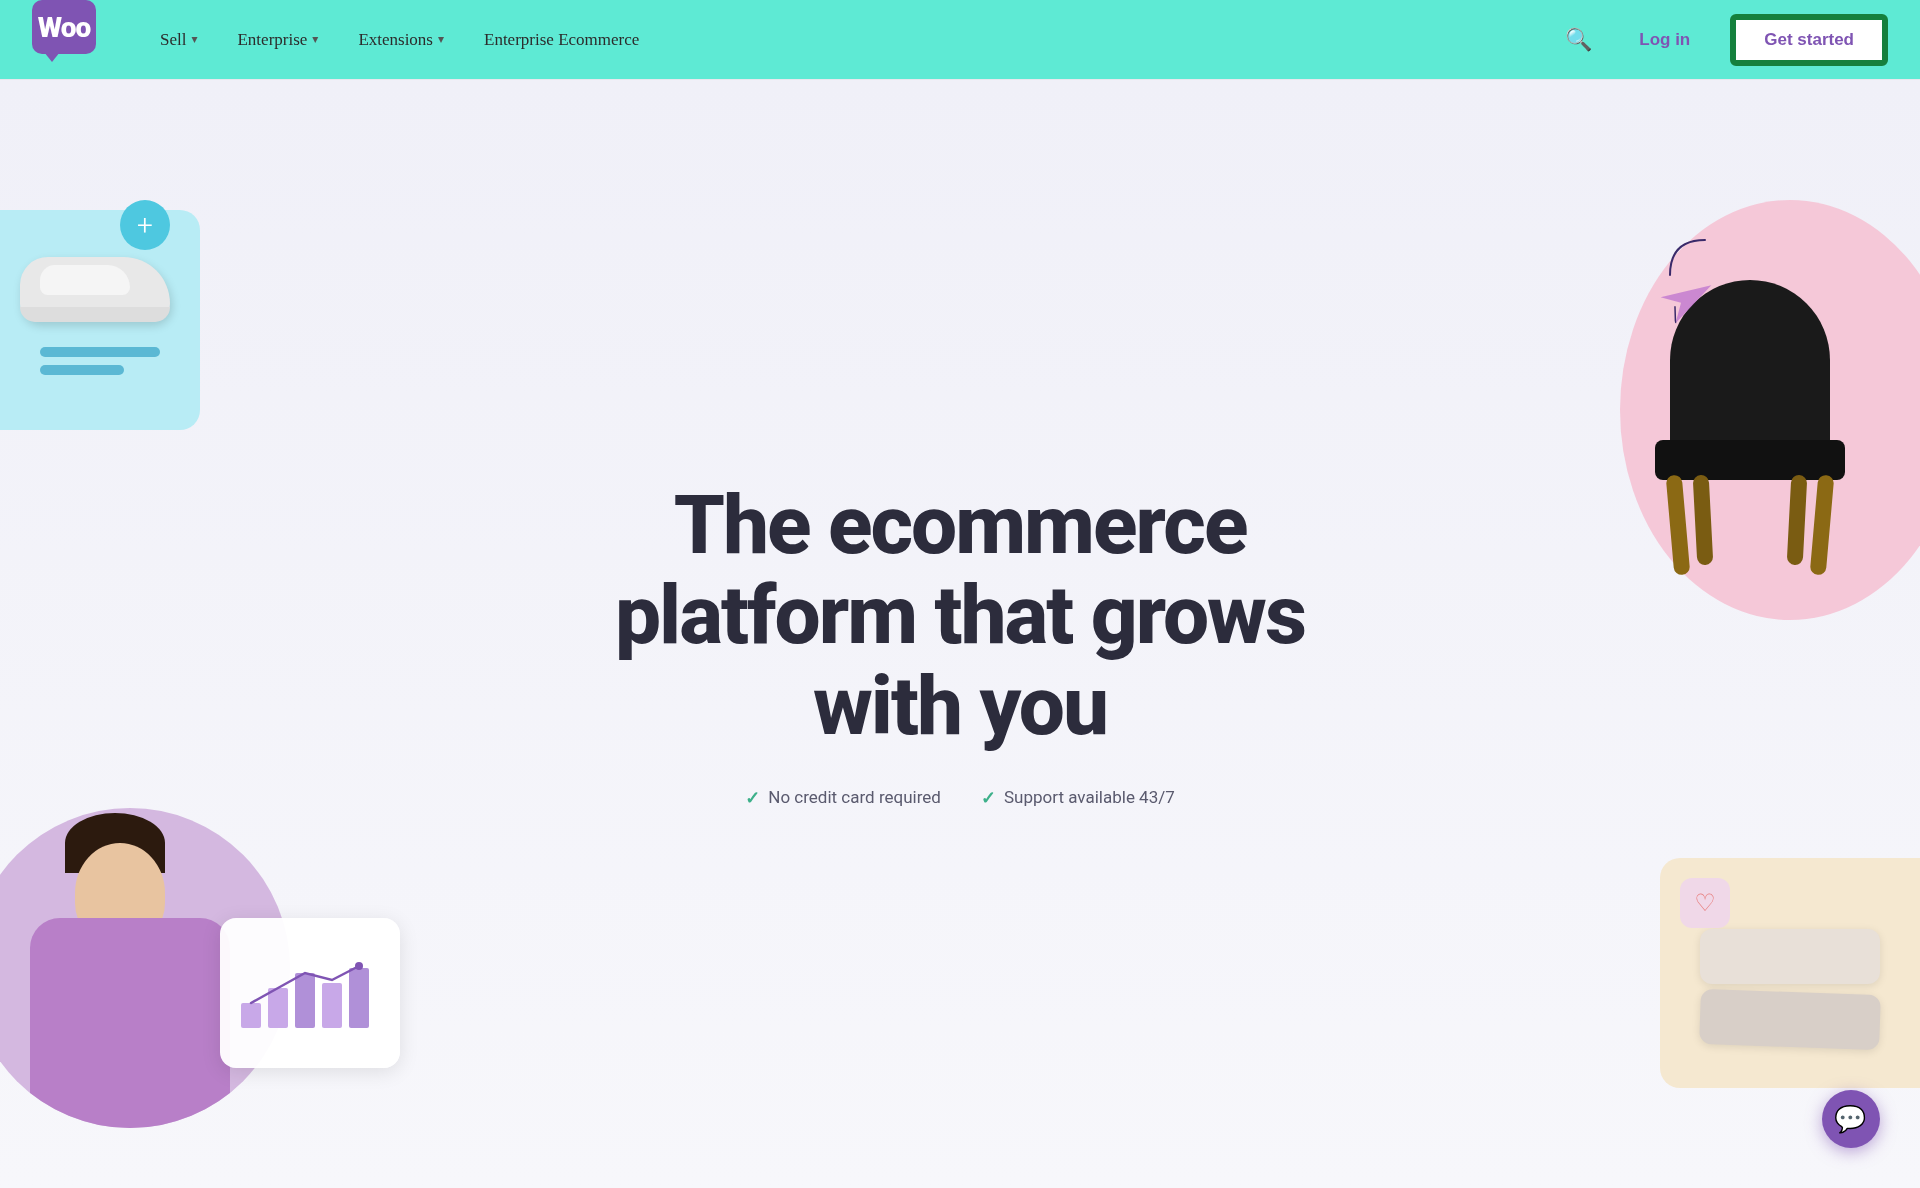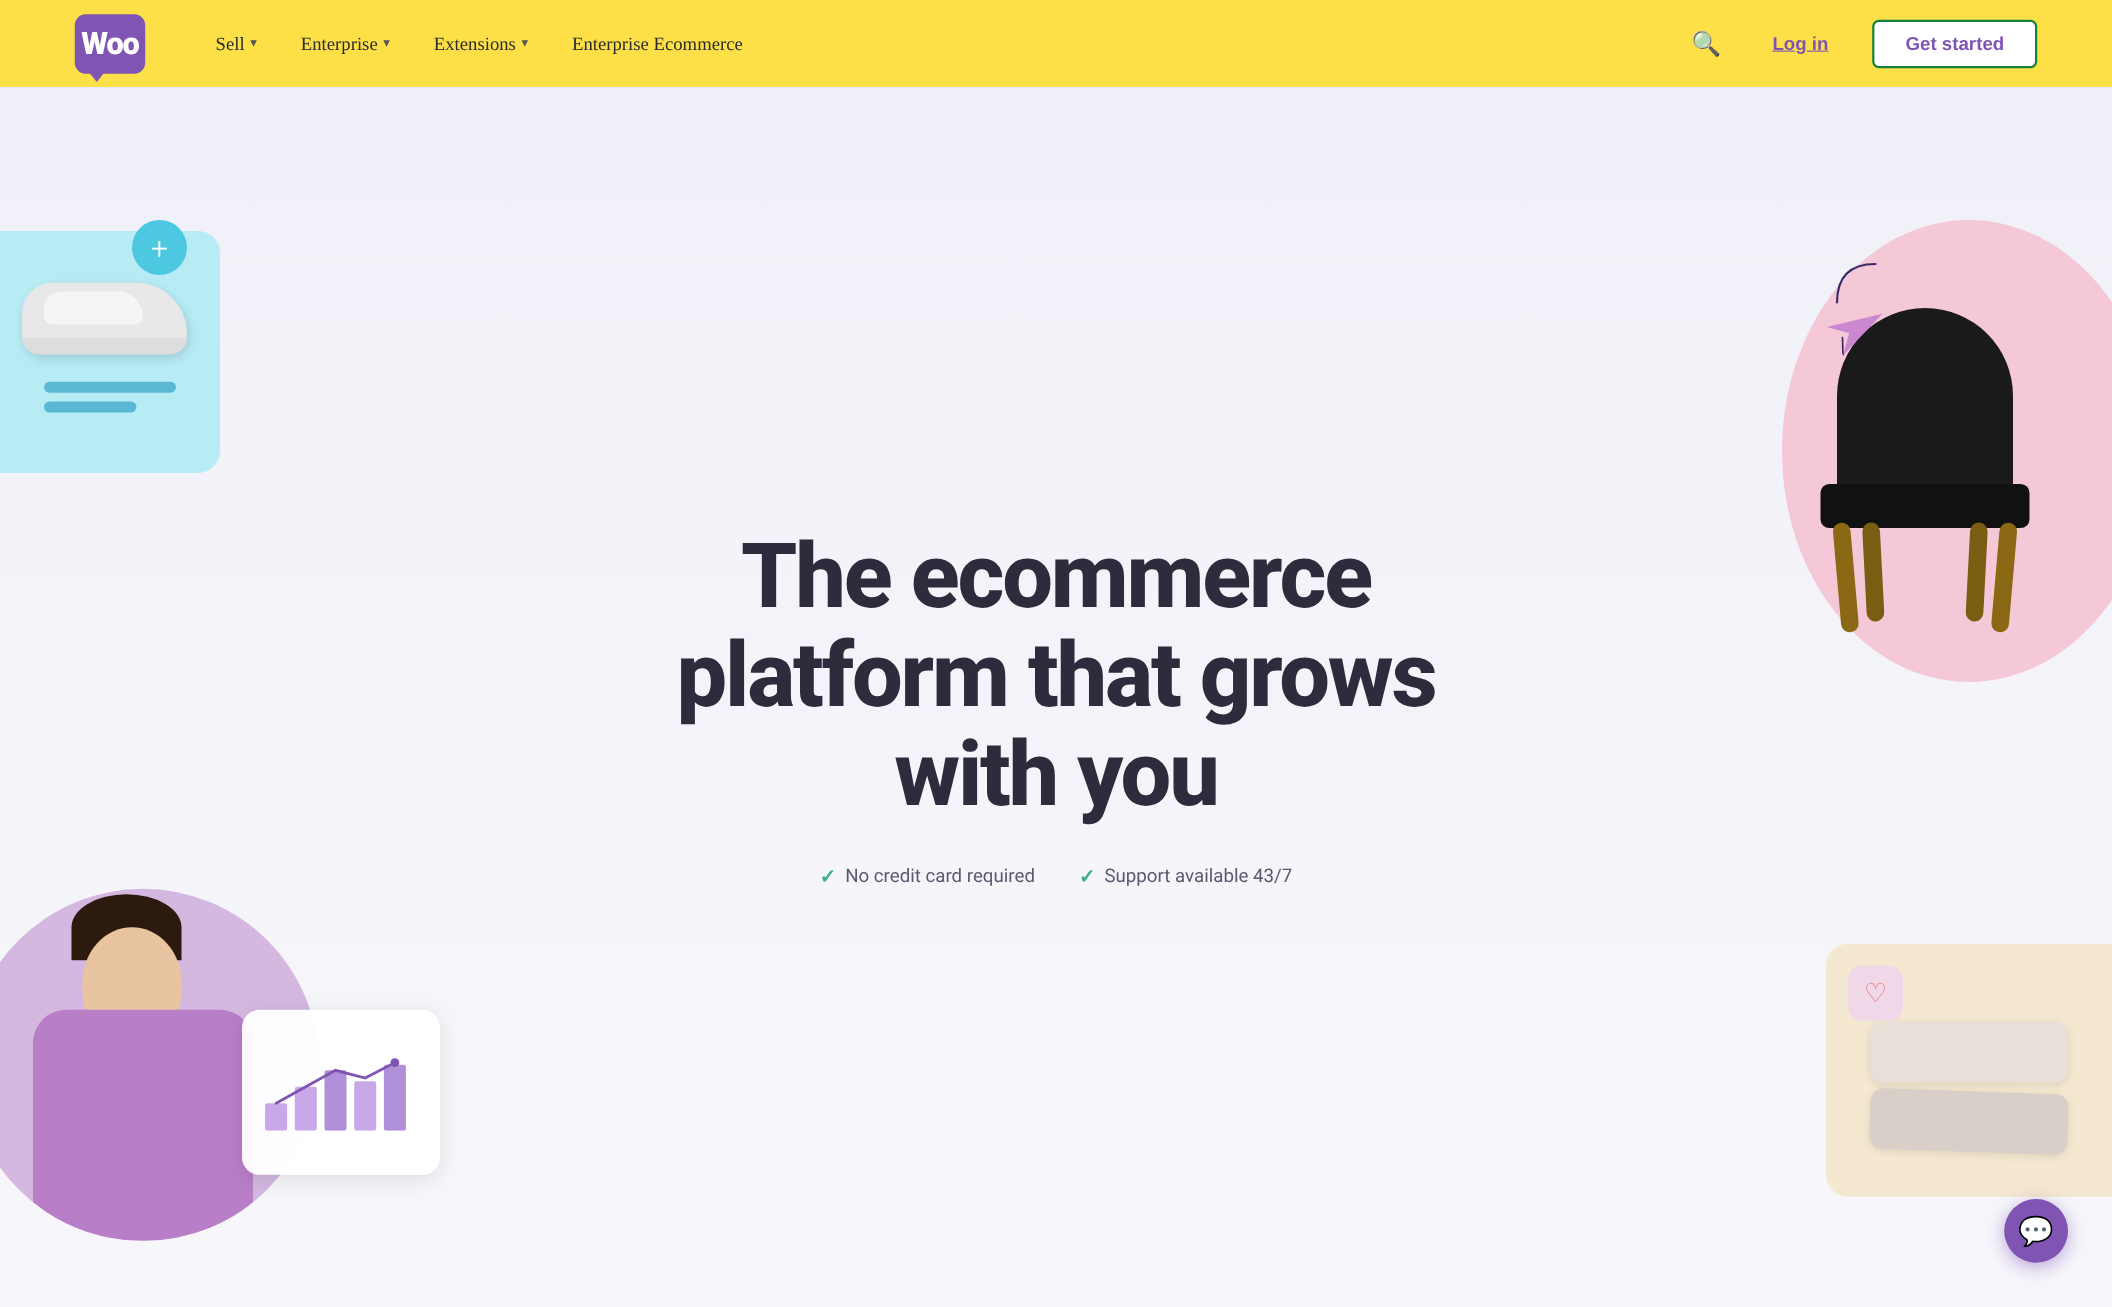--- a/index.html
+++ b/index.html
@@ -7,24 +7,23 @@
       font-family: -apple-system, BlinkMacSystemFont, 'Segoe UI', Roboto, sans-serif;
       background: #f7f7fb;
       overflow-x: hidden;
       width: 1920px;
       min-height: 1188px;
     }
 
     
     nav {
       display: flex;
-      align-items: center;
-      padding: 0 68px;
+      padding: 0 32px;
       height: 80px;
-      background: #fde047;
+      background: #5eead4;
       border-bottom: 1px solid #e8e8ee;
       position: relative;
       z-index: 10;
     }
     .nav-logo {
       margin-right: 48px;
     }
     .woo-logo {
       background: #7f54b3;
       border-radius: 10px;
@@ -88,25 +87,24 @@
       padding: 6px;
     }
     .login-btn {
       background: none;
       border: none;
       font-size: 17px;
       font-weight: 600;
       color: #7f54b3;
       cursor: pointer;
       padding: 8px 16px;
-      text-decoration: underline;
     }
     .get-started-btn {
       background: #fff;
-      border: 2px solid #15803d;
+      border: 6px solid #15803d;
       color: #7f54b3;
       font-size: 17px;
       font-weight: 600;
       padding: 10px 28px;
       border-radius: 6px;
       cursor: pointer;
     }
 
     
     .hero {

